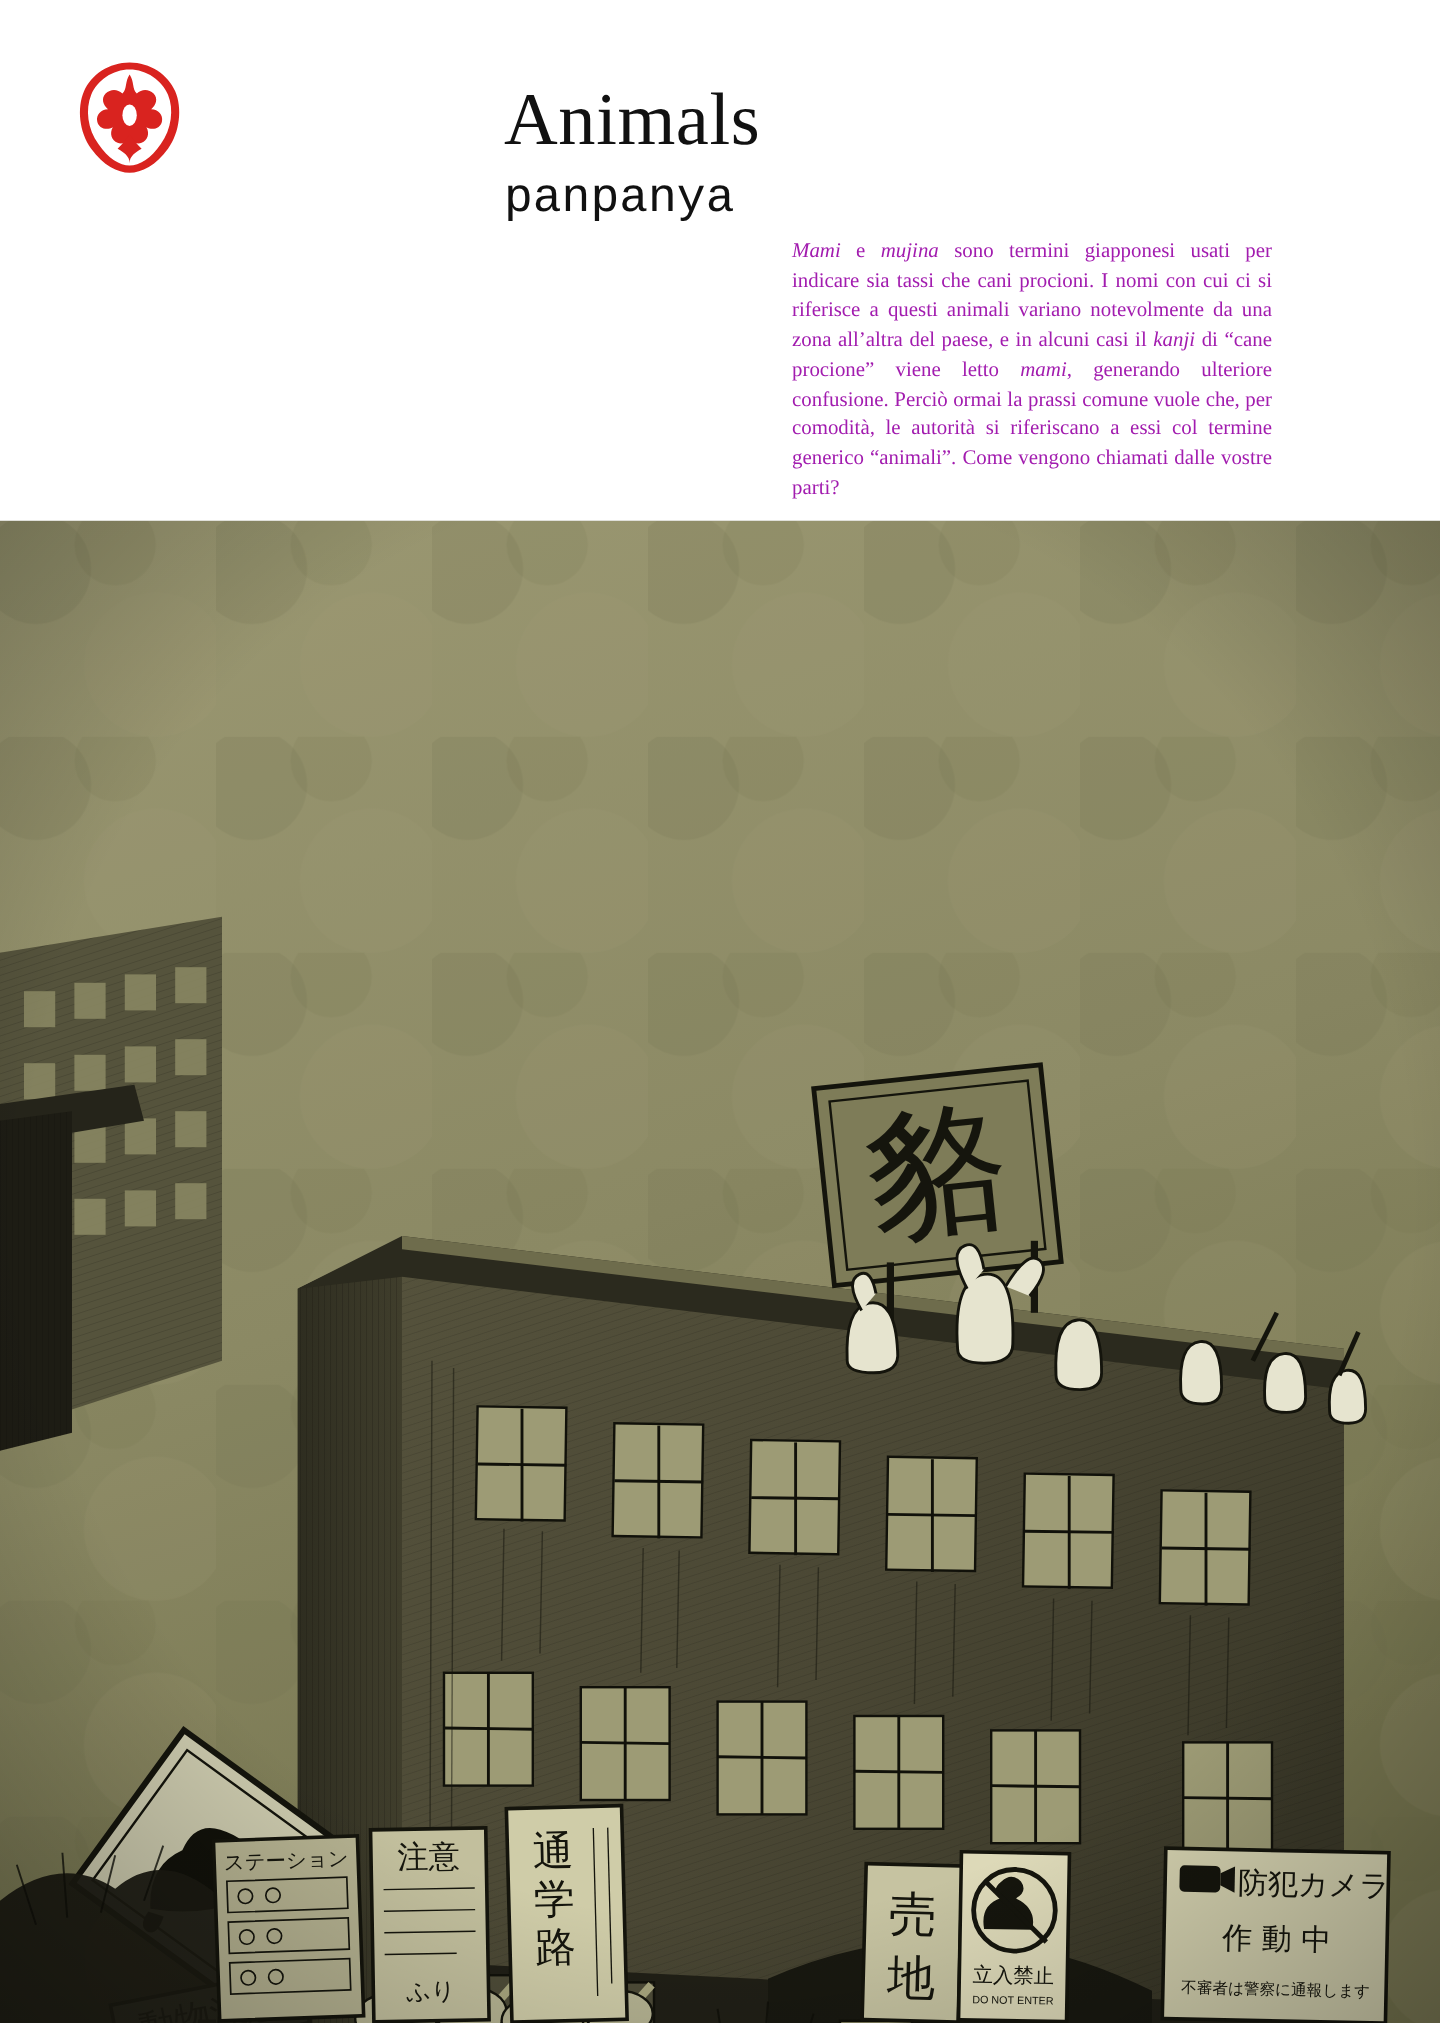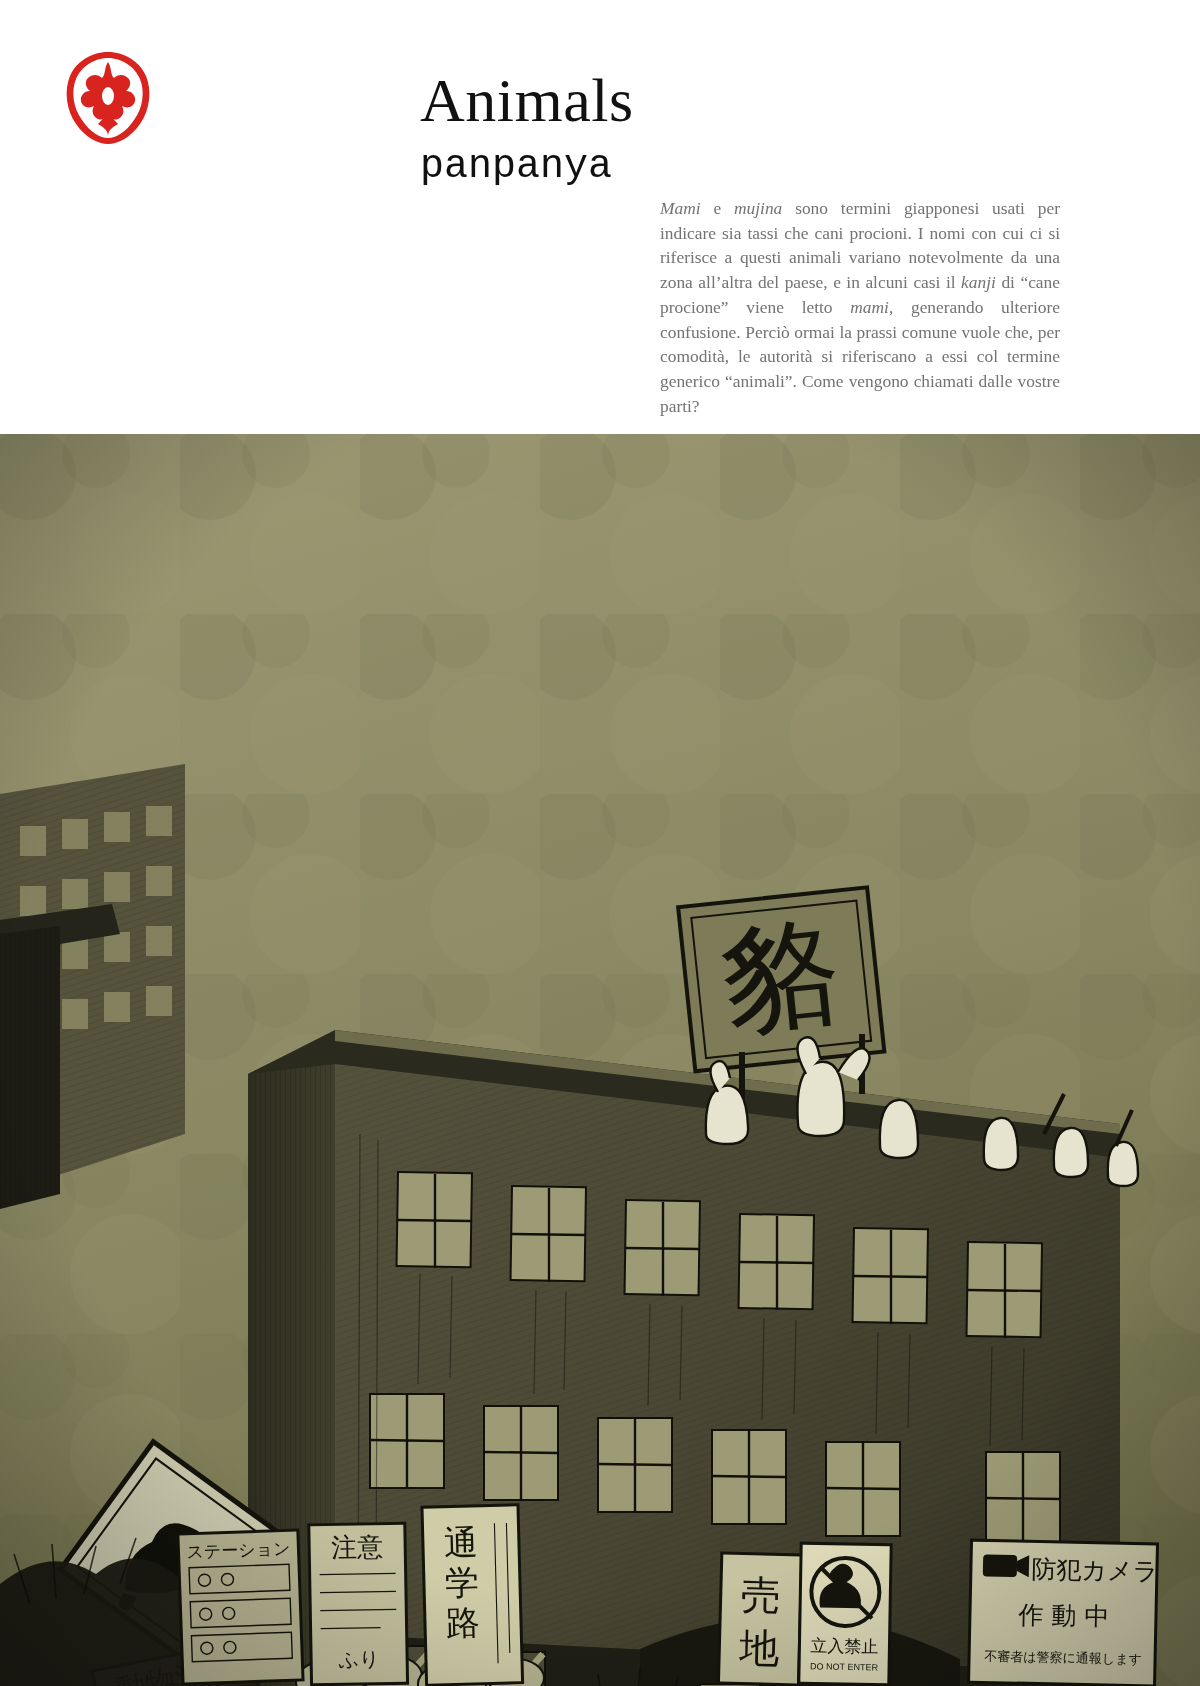--- a/index.html
+++ b/index.html
@@ -68,21 +68,21 @@
 
   .blurb {
     position: absolute;
     right: 140px;
     top: 196px;
     width: 400px;
     text-align: justify;
     font-family: "Liberation Serif", serif;
     font-size: 17.4px;
     line-height: 1.42;
-    color: #737373;
+    color: #a21caf;
   }
   .blurb em { font-style: italic; }
 
   
   .art {
     position: absolute;
     left: 0;
     top: 434px;
     width: 1200px;
     height: 1252px;

